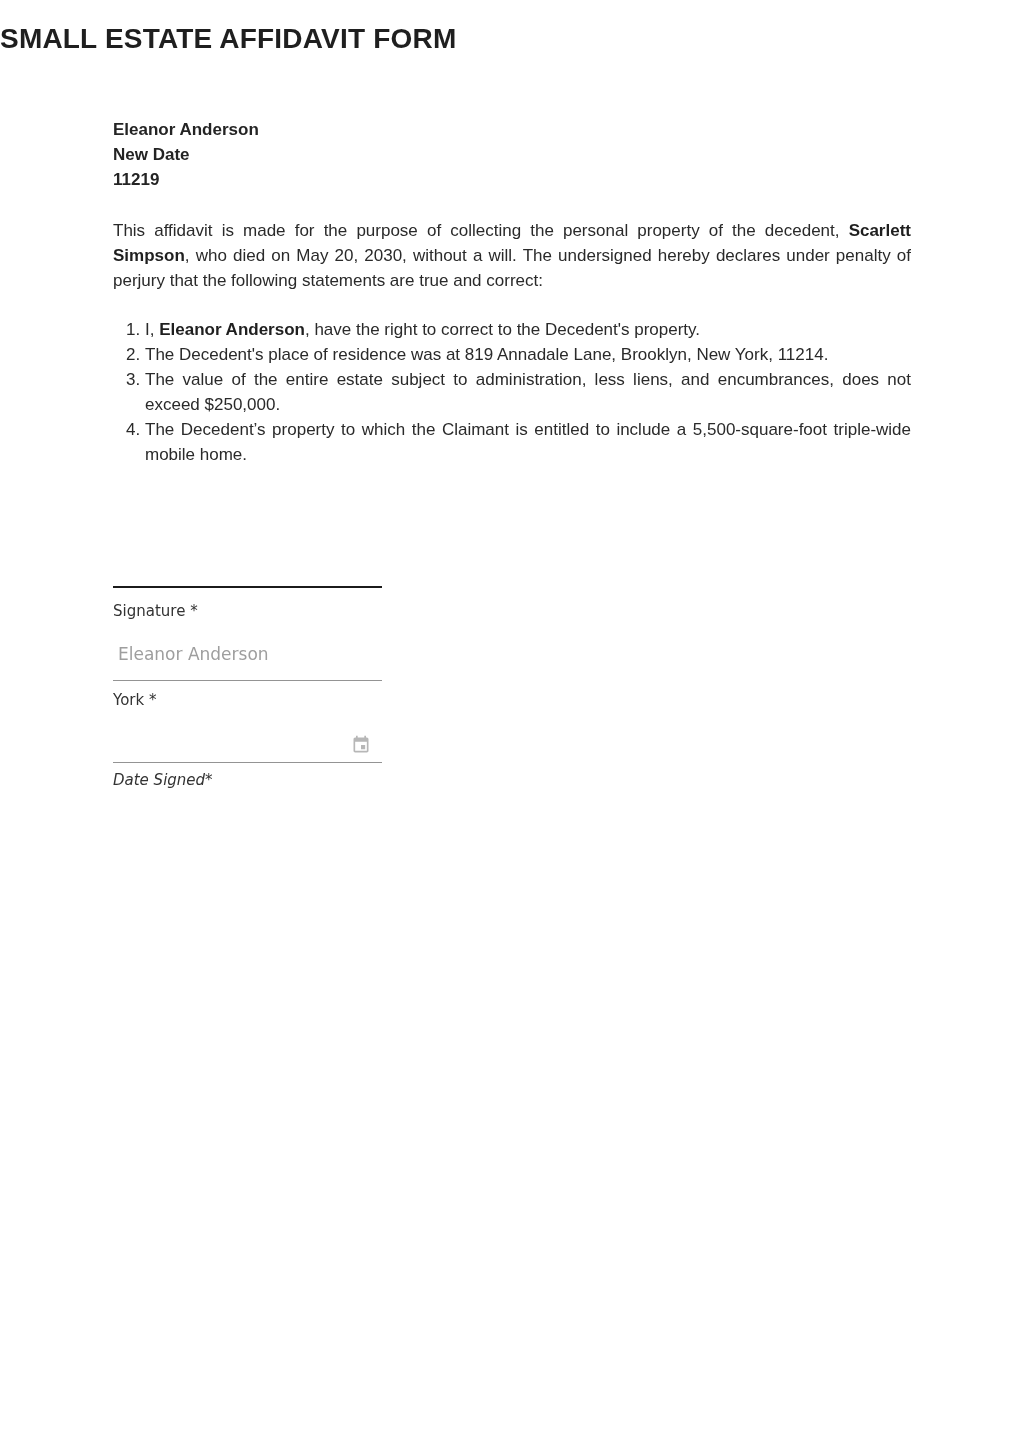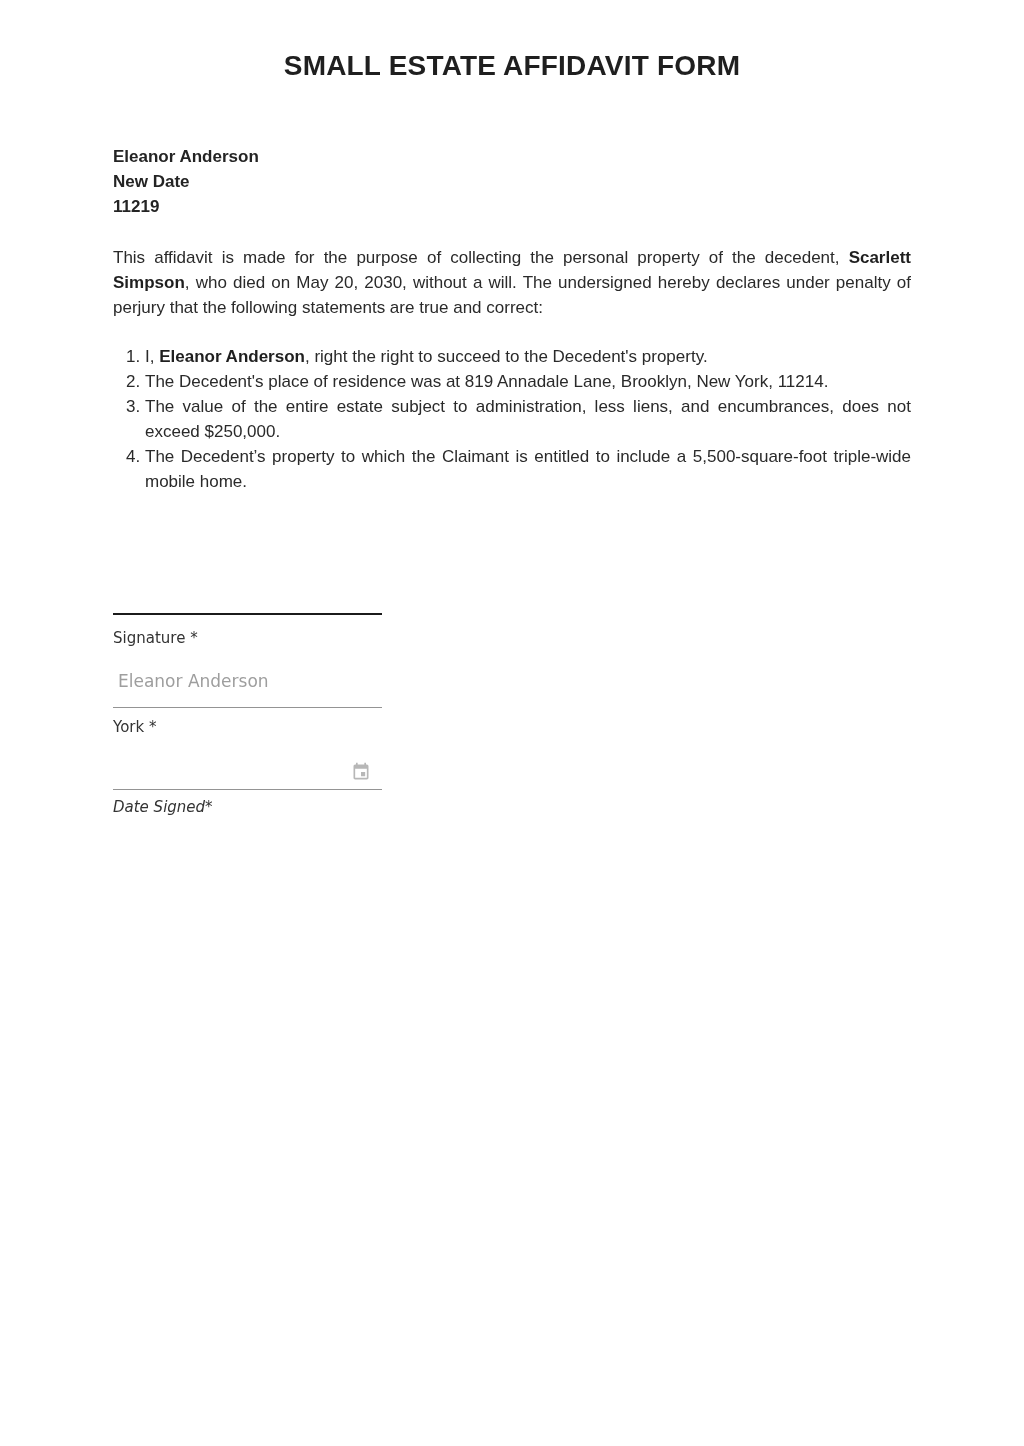--- a/index.html
+++ b/index.html
@@ -4,22 +4,22 @@
 <style>
   * { margin:0; padding:0; box-sizing:border-box; }
   html,body { background:#ffffff; }
   body {
     width:1024px; height:1446px;
     font-family:"Liberation Sans", sans-serif;
     color:#242424;
     overflow:hidden;
   }
   .page-title {
-    padding-top:50px;
-    text-align:center;
+    padding-top:23px;
+    text-align:left;
     font-size:28px;
     line-height:32px;
     font-weight:700;
     color:#1f1f1f;
     letter-spacing:0.2px;
   }
   .content { margin:0 113px; width:798px; }
 
   .address-block {
     margin-top:62px;
@@ -117,21 +117,21 @@
 
   <div class="address-block">
     <div>Eleanor Anderson</div>
     <div>New Date</div>
     <div>11219</div>
   </div>
 
   <p class="intro-paragraph"><span>This affidavit is made for the purpose of collecting the personal property of the decedent, </span><b>Scarlett Simpson</b><span>, who died on May 20, 2030, without a will. The undersigned hereby declares under penalty of perjury that the following statements are true and correct:</span></p>
 
   <ol class="statements">
-    <li><span>I, </span><b>Eleanor Anderson</b><span>, right the right to succeed to the Decedent's property.</span></li>
+    <li><span>I, </span><b>Eleanor Anderson</b><span>, have the right to correct to the Decedent's property.</span></li>
     <li>The Decedent's place of residence was at 819 Annadale Lane, Brooklyn, New York, 11214.</li>
     <li>The value of the entire estate subject to administration, less liens, and encumbrances, does not exceed $250,000.</li>
     <li>The Decedent’s property to which the Claimant is entitled to include a 5,500-square-foot triple-wide mobile home.</li>
   </ol>
 
   <div class="form-area">
 
     <div class="signature-rule"></div>
     <div class="field-label">Signature *</div>
 

